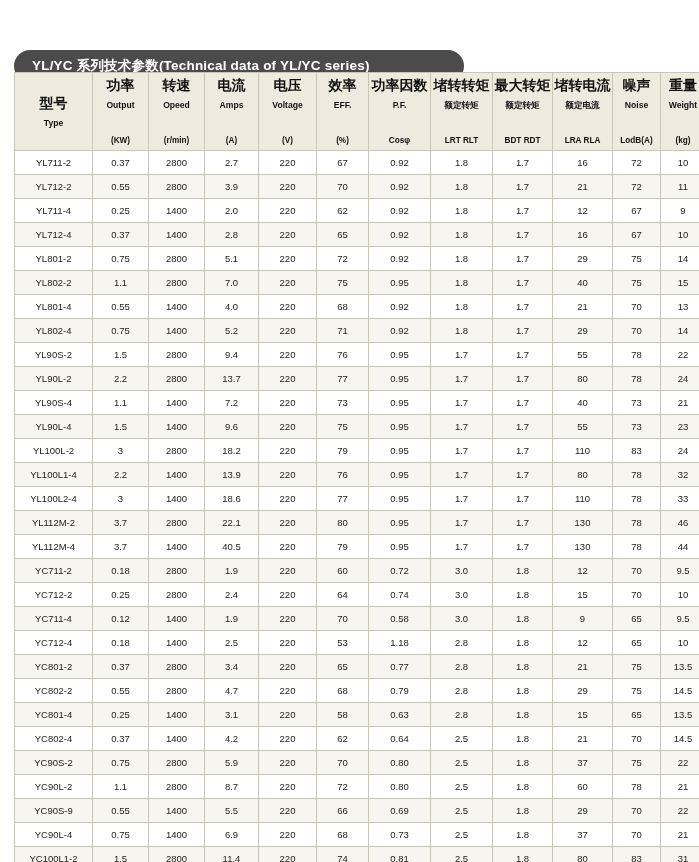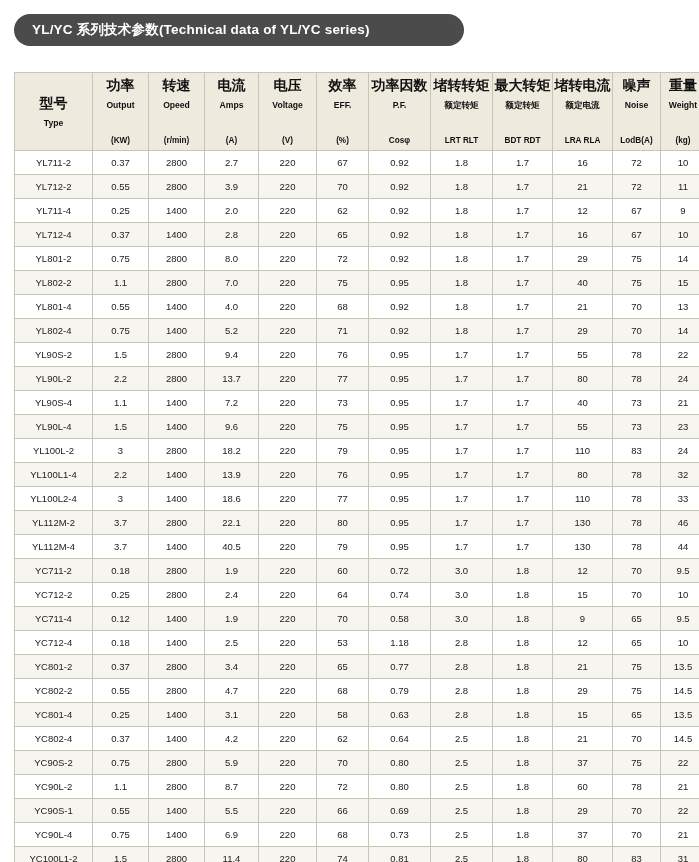--- a/index.html
+++ b/index.html
@@ -25,20 +25,21 @@
   }
   .title-pill {
     width: 100%;
     height: 100%;
     background: #4b4b4b;
     border-radius: 16px 16px 16px 16px;
     display: flex;
     align-items: center;
     box-sizing: border-box;
     padding-left: 18px;
+    margin-top: 36px;
   }
   .title-text {
     color: #ffffff;
     font-size: 13.5px;
     font-weight: bold;
     letter-spacing: 0.2px;
     white-space: nowrap;
   }
   
   .table-wrap {
@@ -254,21 +255,21 @@
             <td>1.8</td>
             <td>1.7</td>
             <td>16</td>
             <td>67</td>
             <td>10</td>
           </tr>
           <tr>
             <td class="model">YL801-2</td>
             <td>0.75</td>
             <td>2800</td>
-            <td>8.0</td>
+            <td>5.1</td>
             <td>220</td>
             <td>72</td>
             <td>0.92</td>
             <td>1.8</td>
             <td>1.7</td>
             <td>29</td>
             <td>75</td>
             <td>14</td>
           </tr>
           <tr>
@@ -573,21 +574,21 @@
             <td>220</td>
             <td>72</td>
             <td>0.80</td>
             <td>2.5</td>
             <td>1.8</td>
             <td>60</td>
             <td>78</td>
             <td>21</td>
           </tr>
           <tr>
-            <td class="model">YC90S-1</td>
+            <td class="model">YC90S-9</td>
             <td>0.55</td>
             <td>1400</td>
             <td>5.5</td>
             <td>220</td>
             <td>66</td>
             <td>0.69</td>
             <td>2.5</td>
             <td>1.8</td>
             <td>29</td>
             <td>70</td>

